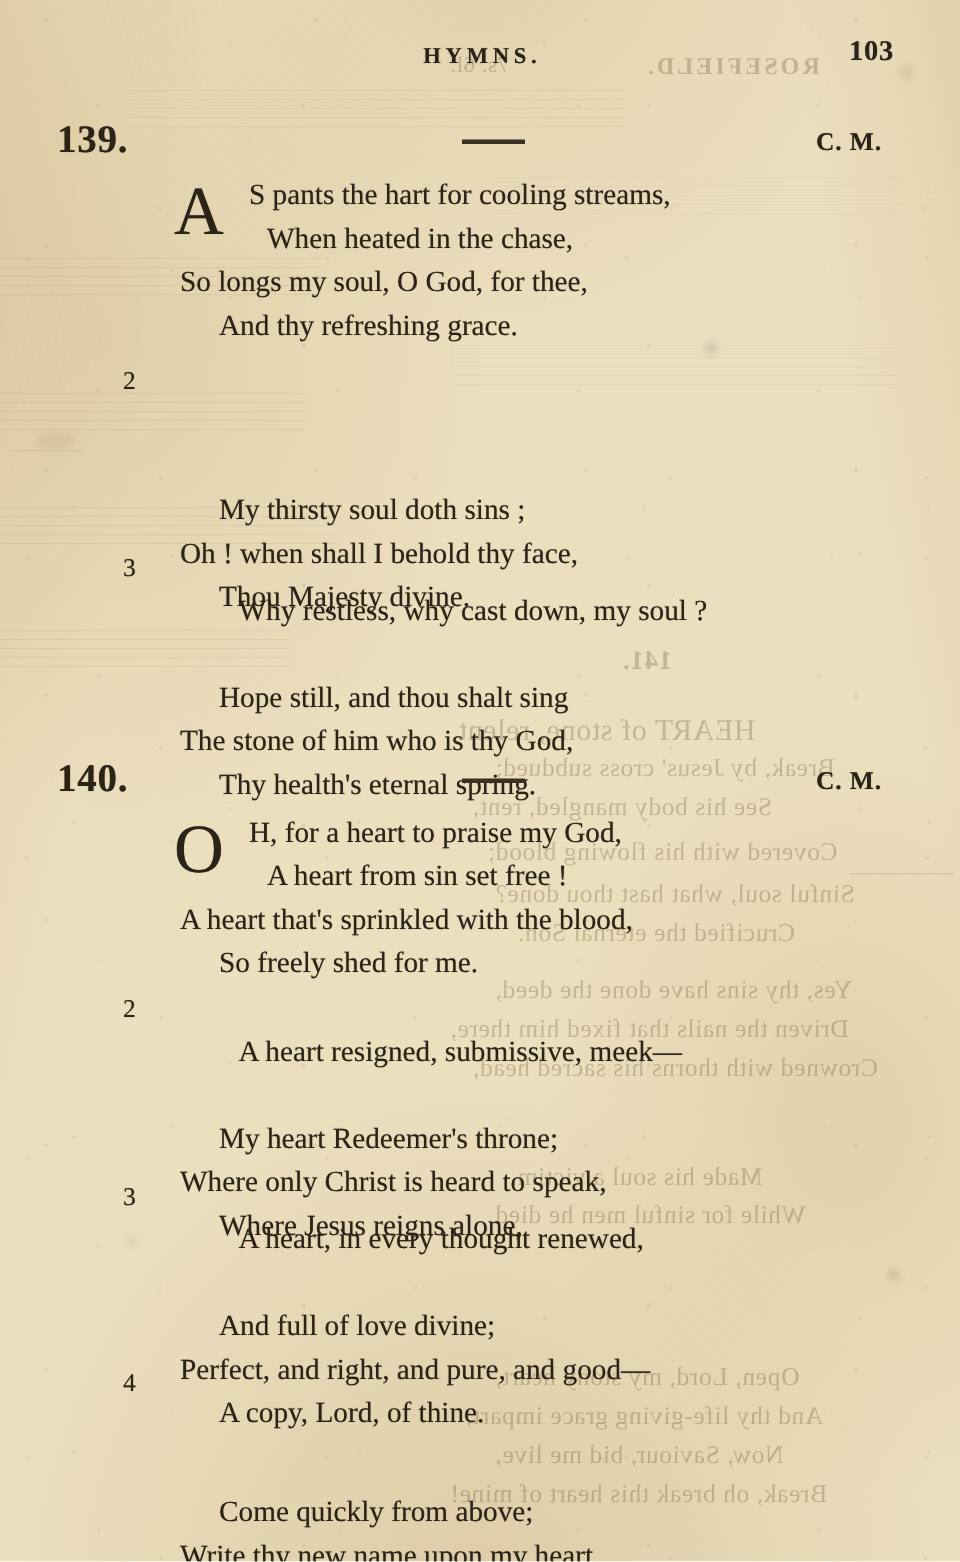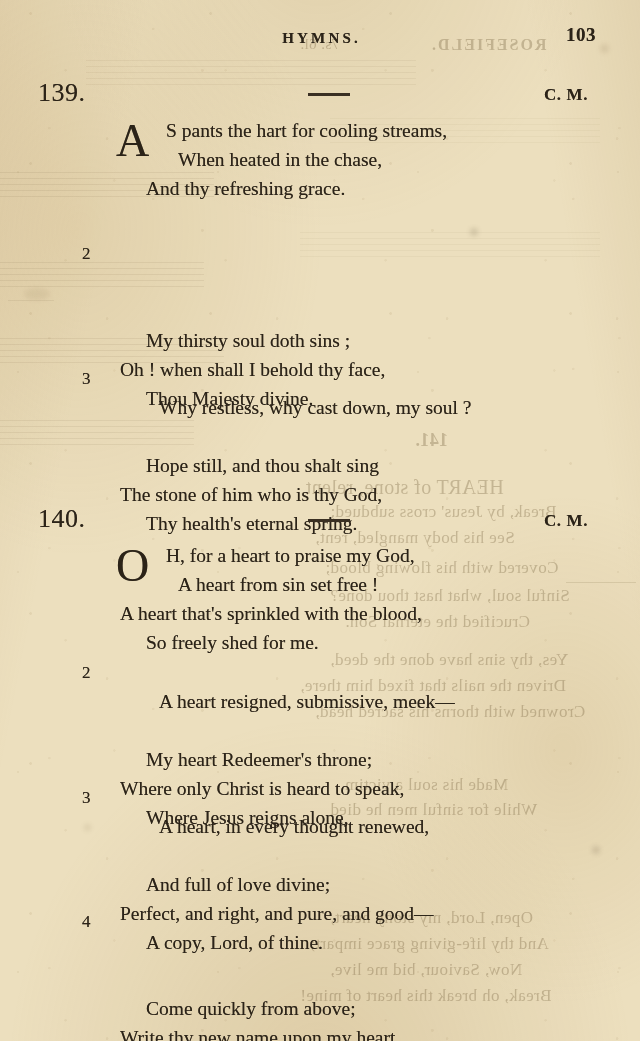--- a/index.html
+++ b/index.html
@@ -124,21 +124,21 @@
     position: absolute;
     left: 38px;
     right: 38px;
     height: 30px;
   }
   .hymn-number {
     position: absolute;
     left: 0;
     top: 0;
     font-size: 26px;
-    font-weight: normal;
+    font-weight: bold;
     letter-spacing: .5px;
   }
   .hymn-rule {
     position: absolute;
     left: 50%;
     top: 15px;
     width: 42px;
     margin-left: -12px;
     border-top: 3px solid #3a3023;
   }
@@ -245,20 +245,21 @@
     <div class="hymn-head" style="top:78px;">
       <span class="hymn-number ink">139.</span>
       <span class="hymn-rule"></span>
       <span class="hymn-metre ink">C. M.</span>
     </div>
 
     <div class="stanza" style="top:116px;">
       <span class="dropcap ink" style="left:78px; top:2px;">A</span>
       <div class="line ink i-drop1">S pants the hart for cooling streams,</div>
       <div class="line ink i-drop2">When heated in the chase,</div>
+      <div class="line ink i-flat">So longs my soul, O God, for thee,</div>
       <div class="line ink i-deep">And thy refreshing grace.</div>
     </div>
 
     <div class="stanza" style="top:239px;">
       <div class="line ink i-num">
         <span class="num">2</span>
       </div>
       <div class="line ink i-deep">My thirsty soul doth sins ;</div>
       <div class="line ink i-flat">Oh ! when shall I behold thy face,</div>
       <div class="line ink i-deep">Thou Majesty divine.</div>

